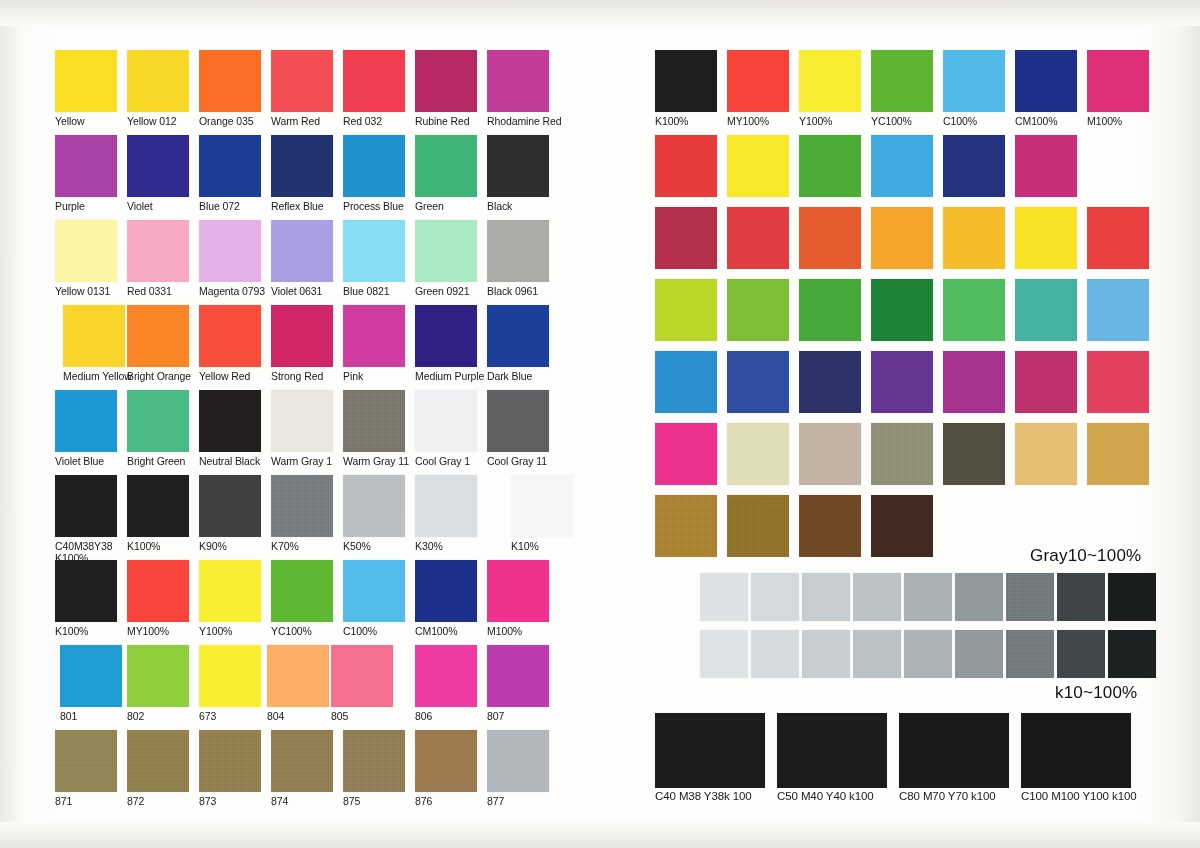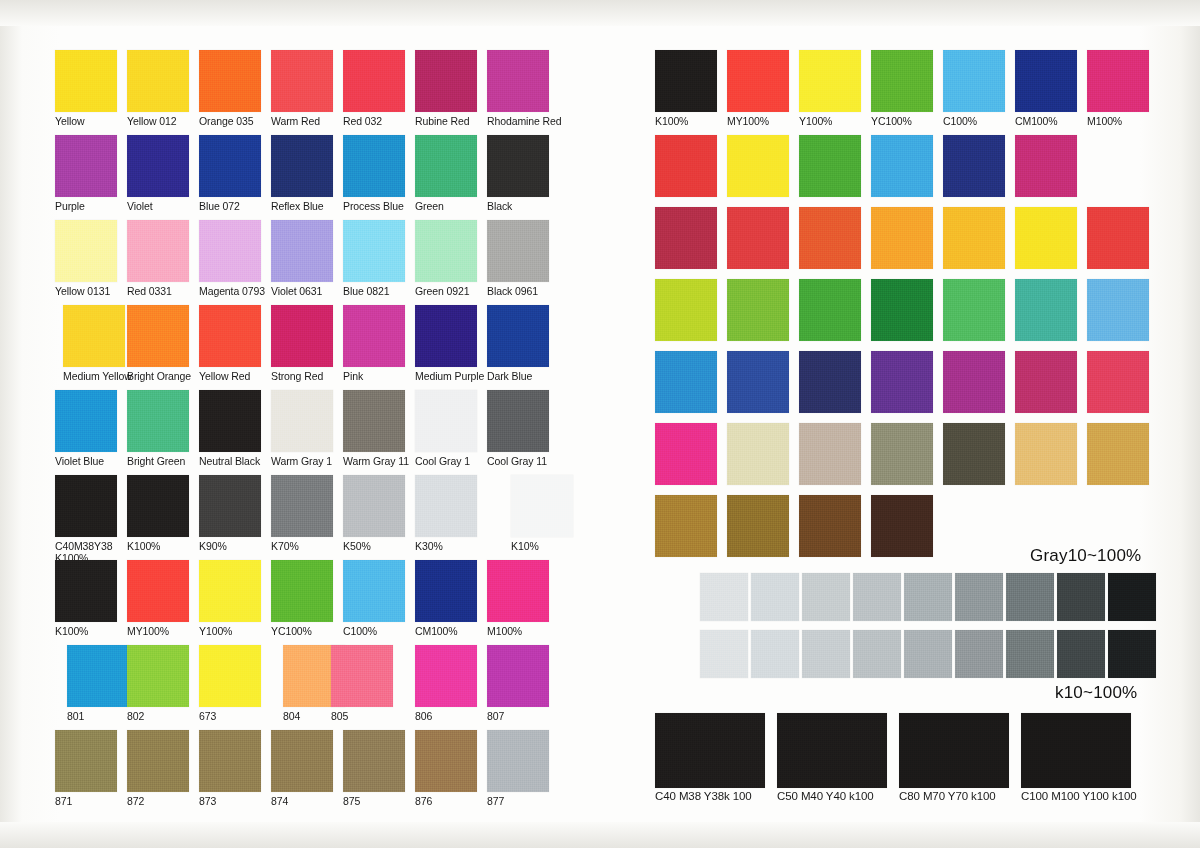--- a/index.html
+++ b/index.html
@@ -327,33 +327,33 @@
         <span class="chip textured" style="background-color: rgb(27, 47, 134);"></span>
         <span class="chip-label">CM100%</span>
       </div>
     <div class="cell" style="left:432px">
         <span class="chip textured" style="background-color: rgb(238, 49, 135);"></span>
         <span class="chip-label">M100%</span>
       </div>
   </div>
 
   <div class="swatch-row">
-    <div class="cell" style="left:12px">
+    <div class="cell" style="left:5px">
         <span class="chip textured" style="background-color: rgb(31, 153, 212);"></span>
         <span class="chip-label">801</span>
       </div>
     <div class="cell" style="left:72px">
         <span class="chip textured" style="background-color: rgb(139, 205, 58);"></span>
         <span class="chip-label">802</span>
       </div>
     <div class="cell" style="left:144px">
         <span class="chip textured" style="background-color: rgb(249, 237, 47);"></span>
         <span class="chip-label">673</span>
       </div>
-    <div class="cell" style="left:228px">
+    <div class="cell" style="left:212px">
         <span class="chip textured" style="background-color: rgb(251, 173, 99);"></span>
         <span class="chip-label">804</span>
       </div>
     <div class="cell" style="left:276px">
         <span class="chip textured" style="background-color: rgb(244, 108, 138);"></span>
         <span class="chip-label">805</span>
       </div>
     <div class="cell" style="left:360px">
         <span class="chip textured" style="background-color: rgb(236, 57, 160);"></span>
         <span class="chip-label">806</span>

